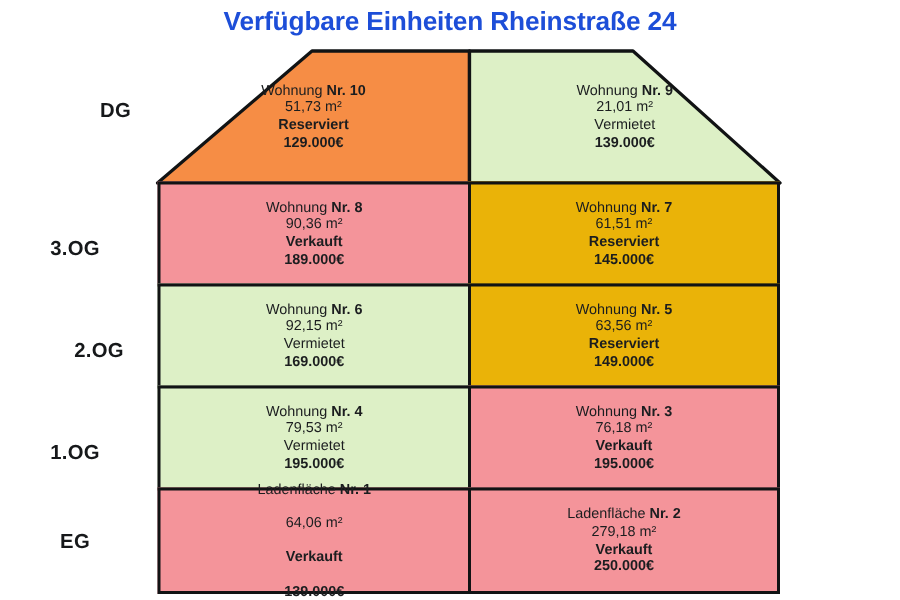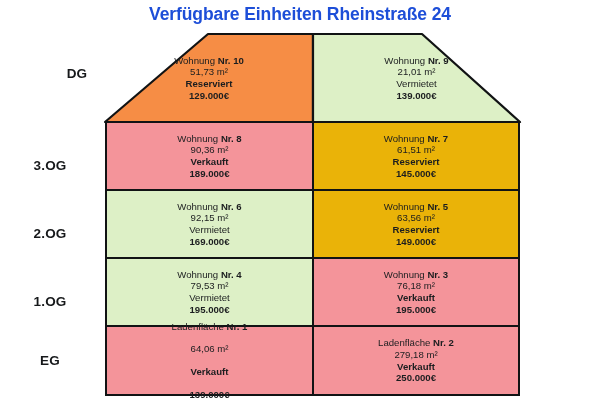--- a/index.html
+++ b/index.html
@@ -95,21 +95,21 @@
   .c-pink   { background: #f4949a; }
 </style>
 </head>
 <body>
 
 <div id="page-title">Verfügbare Einheiten Rheinstraße 24</div>
 
 <div class="floor-labels">
   <div class="floor-label" style="top:66px;padding-left:27px;">DG</div>
   <div class="floor-label" style="top:158px;">3.OG</div>
-  <div class="floor-label" style="top:226px;">2.OG</div>
+  <div class="floor-label" style="top:226px;padding-left:16px;">2.OG</div>
   <div class="floor-label" style="top:294px;text-align:center;">1.OG</div>
   <div class="floor-label" style="top:353px;">EG</div>
 </div>
 
 <div id="building">
 
   <svg class="roof-svg" viewBox="0 0 600 400">
     <polygon id="roof-left" points="103,122 206,34 311,34 311,122" stroke="#111314" stroke-width="2.2" stroke-linejoin="round" fill="#f68d45"></polygon>
     <polygon id="roof-right" points="311,34 420,34 518,122 311,122" stroke="#111314" stroke-width="2.2" stroke-linejoin="round" fill="#ddf0c6"></polygon>
   </svg>

